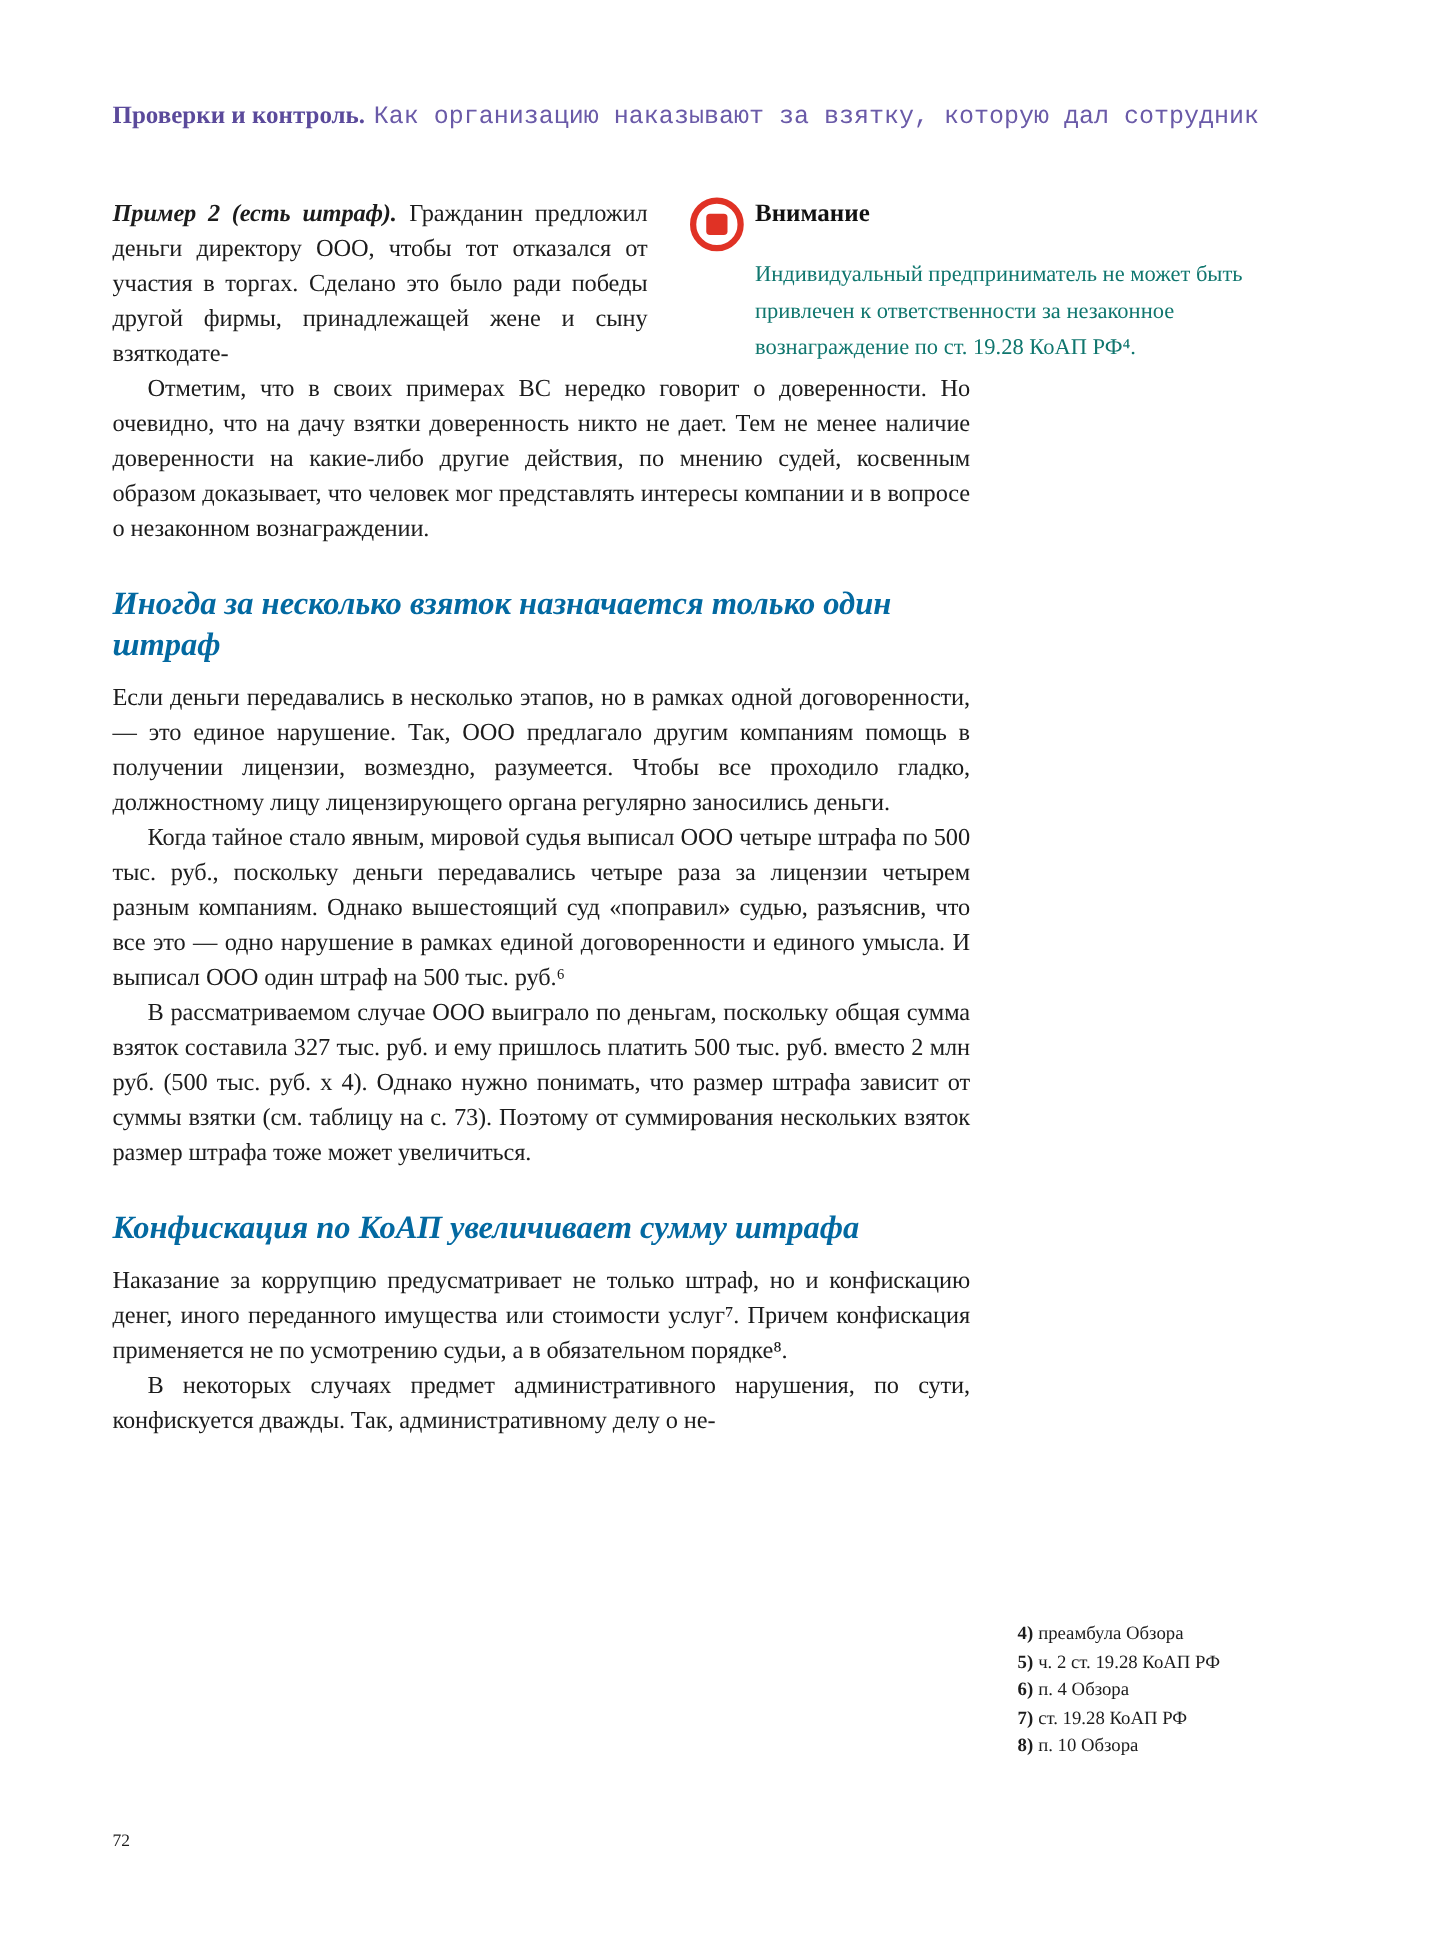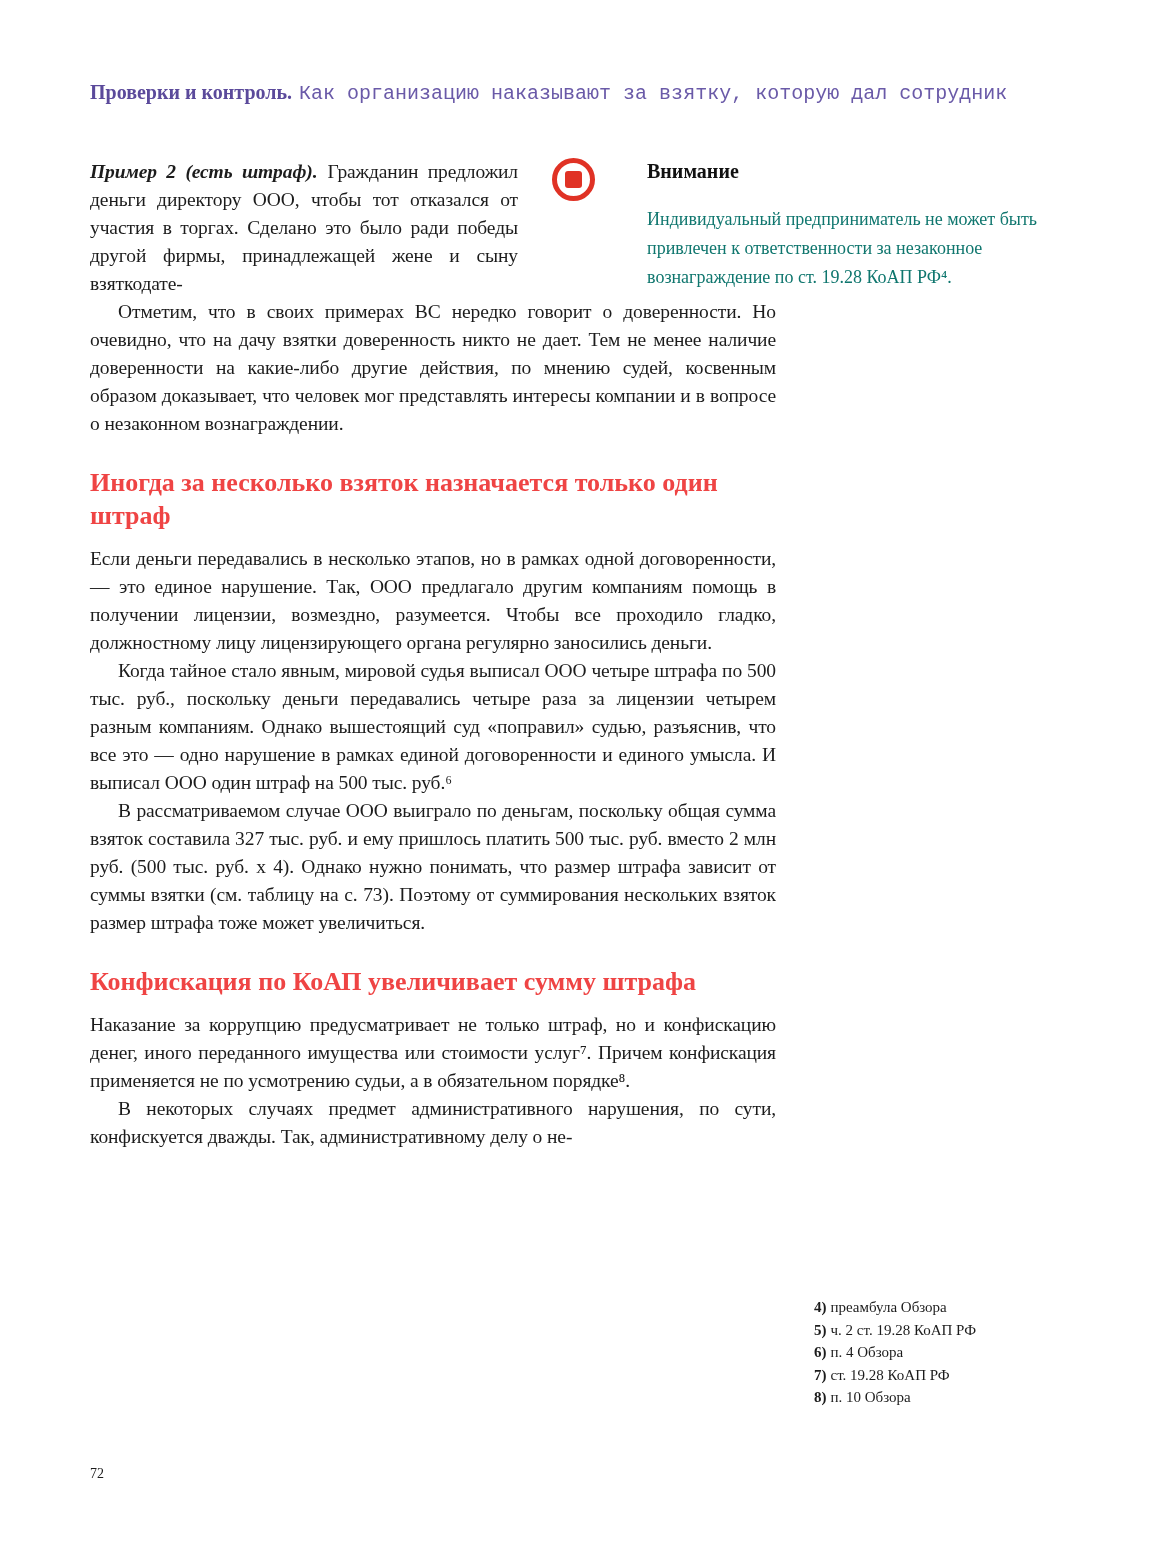--- a/index.html
+++ b/index.html
@@ -26,21 +26,20 @@
   .rh-regular { color:#6a5aa8;font-family:Liberation Mono, monospace; }
 
   
   .attention {
     position: absolute;
     left: 552px;
     top: 158px;
     width: 500px;
     display: flex;
     align-items: flex-start;
-    gap: 43px;
   }
   .attention-icon {
     flex: none;
     width: 43px;
     height: 43px;
     box-sizing: border-box;
     border: 5px solid #e03225;
     border-radius: 50%;
     display: flex;
     align-items: center;
@@ -84,23 +83,24 @@
     text-align: justify;
     letter-spacing: -0.1px;
   }
   .narrow { width: 428px; }
   .indent { text-indent: 28px; }
   .example-label { font-weight: bold; font-style: italic; padding-right: 10px; }
   .section-heading {
     font-size: 26px;
     line-height: 33px;
     font-weight: bold;
-    color: #ef4444;
+    color: #0369a1;
     margin: 28px 0 13px 0;
     text-align: left;
+    font-style: italic;
   }
 
   
   .footnotes {
     position: absolute;
     left: 814px;
     top: 1296px;
     font-size: 15px;
     line-height: 22.5px;
     color:#1c1c1c;

